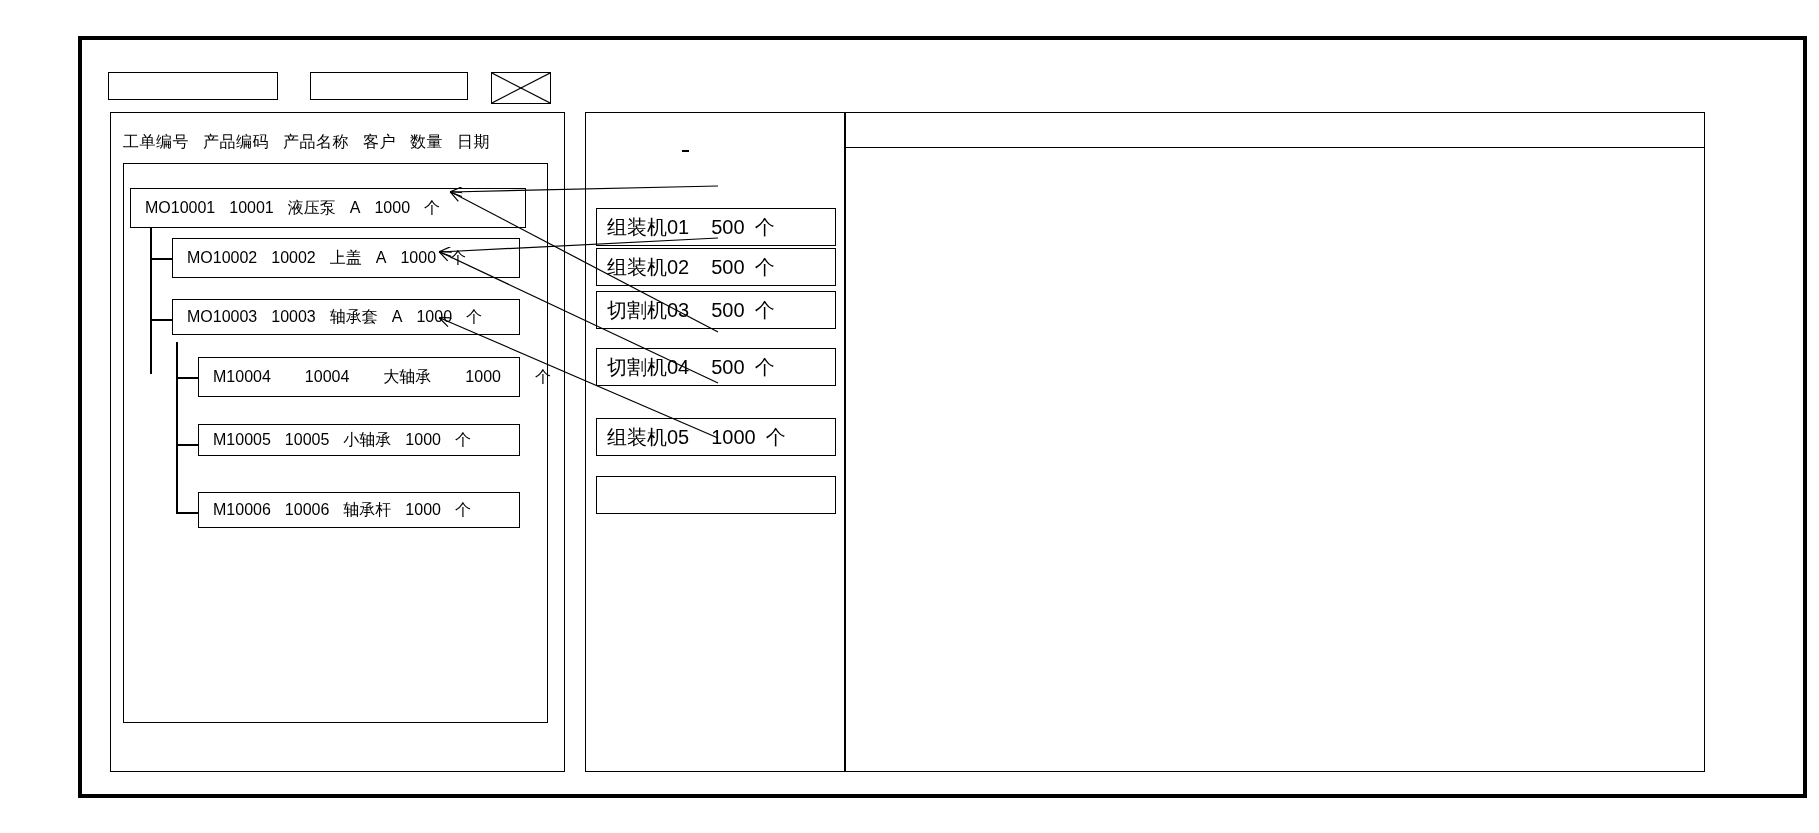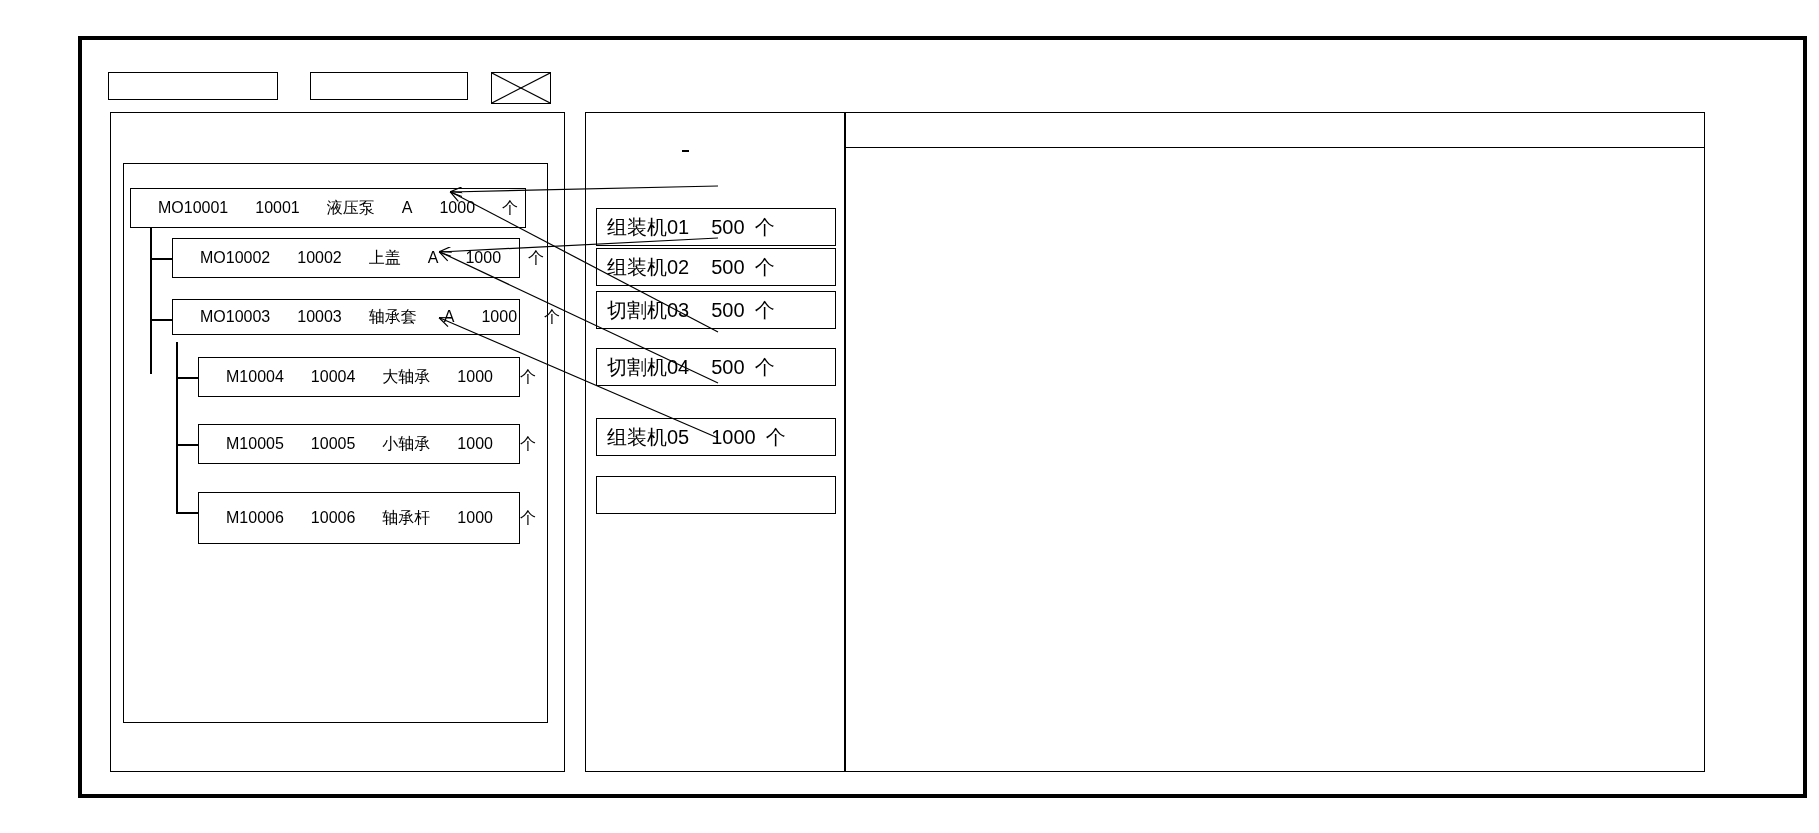--- a/index.html
+++ b/index.html
@@ -41,21 +41,21 @@
     position:absolute;left:12px;top:50px;width:425px;height:560px;
     border:1.5px solid #000;background:#fff;box-sizing:border-box;
   }
 
   
   .row{
     position:absolute;border:1.5px solid #000;background:#fff;
     box-sizing:border-box;display:flex;align-items:center;
     font-size:16px;white-space:nowrap;padding-left:14px;
   }
-  .row .cell{margin-right:14px;margin-left:13px;}
+  .row .cell{margin-right:14px;}
 
   
   .elbow{position:absolute;background:#000;}
   .elbow.v{width:1.5px;}
   .elbow.h{height:1.5px;}
 
   
   .mid-panel{
     position:absolute;left:585px;top:112px;width:260px;height:660px;
     border:1.5px solid #000;background:#fff;box-sizing:border-box;
@@ -98,20 +98,28 @@
     <div class="tb-img">
       <svg viewBox="0 0 60 32" preserveAspectRatio="none" aria-hidden="true">
         <line x1="0" y1="0" x2="60" y2="32" stroke="#000" stroke-width="1.2"></line>
         <line x1="60" y1="0" x2="0" y2="32" stroke="#000" stroke-width="1.2"></line>
       </svg>
     </div>
   </div>
 
   <div class="left-panel">
 
+    <div class="col-headers">
+      <span>工单编号</span>
+      <span>产品编码</span>
+      <span>产品名称</span>
+      <span>客户</span>
+      <span>数量</span>
+      <span>日期</span>
+    </div>
 
     <div class="tree-area">
 
       <div class="elbow v" style="left:26px;top:44px;height:166px;"></div>
       <div class="elbow h" style="left:26px;top:94px;width:22px;"></div>
       <div class="elbow h" style="left:26px;top:155px;width:22px;"></div>
 
       <div class="elbow v" style="left:52px;top:178px;height:172px;"></div>
       <div class="elbow h" style="left:52px;top:213px;width:22px;"></div>
       <div class="elbow h" style="left:52px;top:280px;width:22px;"></div>
@@ -137,37 +145,37 @@
 
       <div class="row" style="left:48px;top:135px;width:348px;height:36px;">
         <span class="cell">MO10003</span>
         <span class="cell">10003</span>
         <span class="cell">轴承套</span>
         <span class="cell">A</span>
         <span class="cell">1000</span>
         <span class="cell">个</span>
       </div>
 
-      <div class="row" style="left:74px;top:193px;width:322px;height:40px;">
+      <div class="row" style="left:74px;top:193px;width:322px;height:40px;gap:20px;">
         <span class="cell">M10004</span>
         <span class="cell">10004</span>
         <span class="cell">大轴承</span>
         <span class="cell">1000</span>
         <span class="cell">个</span>
       </div>
 
-      <div class="row" style="left:74px;top:260px;width:322px;height:40px;">
+      <div class="row" style="left:74px;top:260px;width:322px;height:32px;">
         <span class="cell">M10005</span>
         <span class="cell">10005</span>
         <span class="cell">小轴承</span>
         <span class="cell">1000</span>
         <span class="cell">个</span>
       </div>
 
-      <div class="row" style="left:74px;top:328px;width:322px;height:52px;">
+      <div class="row" style="left:74px;top:328px;width:322px;height:36px;">
         <span class="cell">M10006</span>
         <span class="cell">10006</span>
         <span class="cell">轴承杆</span>
         <span class="cell">1000</span>
         <span class="cell">个</span>
       </div>
 
     </div>
   </div>
 

